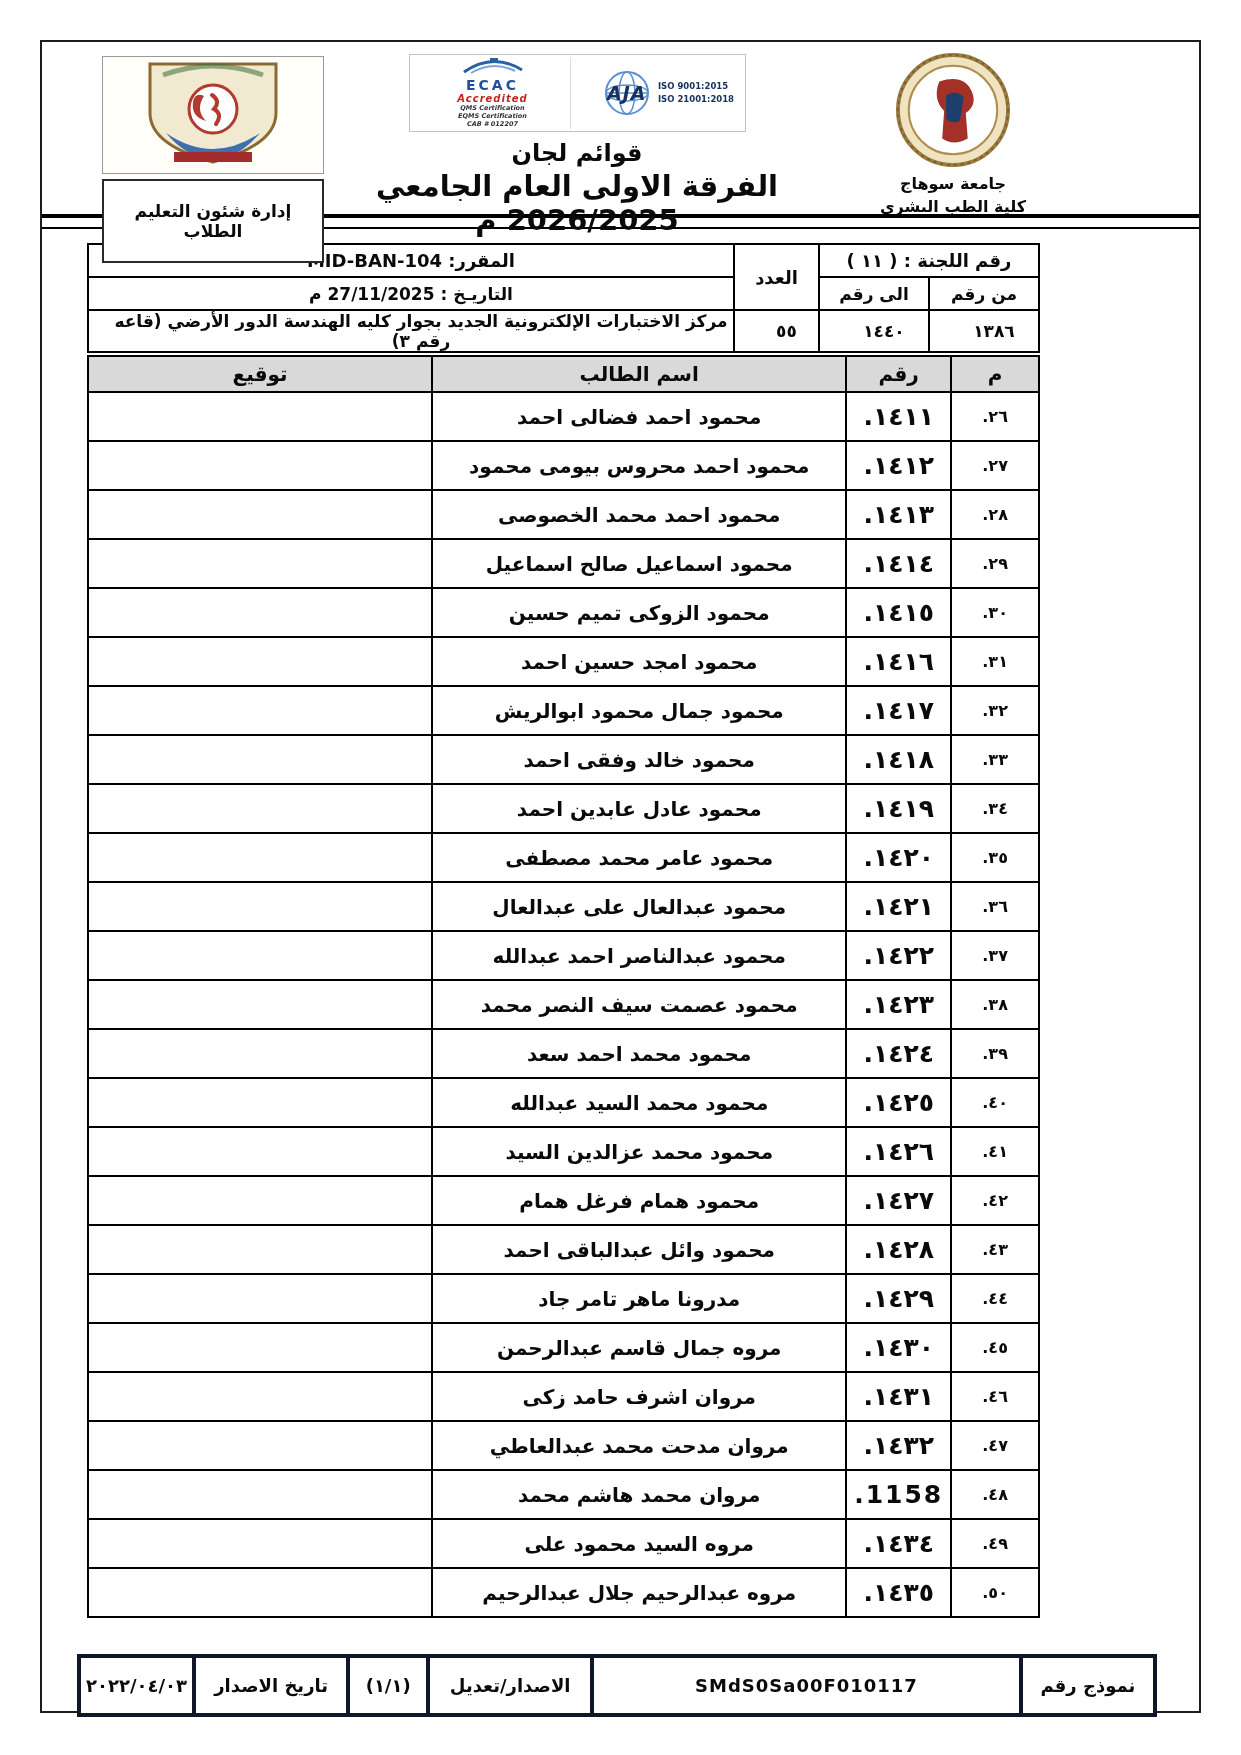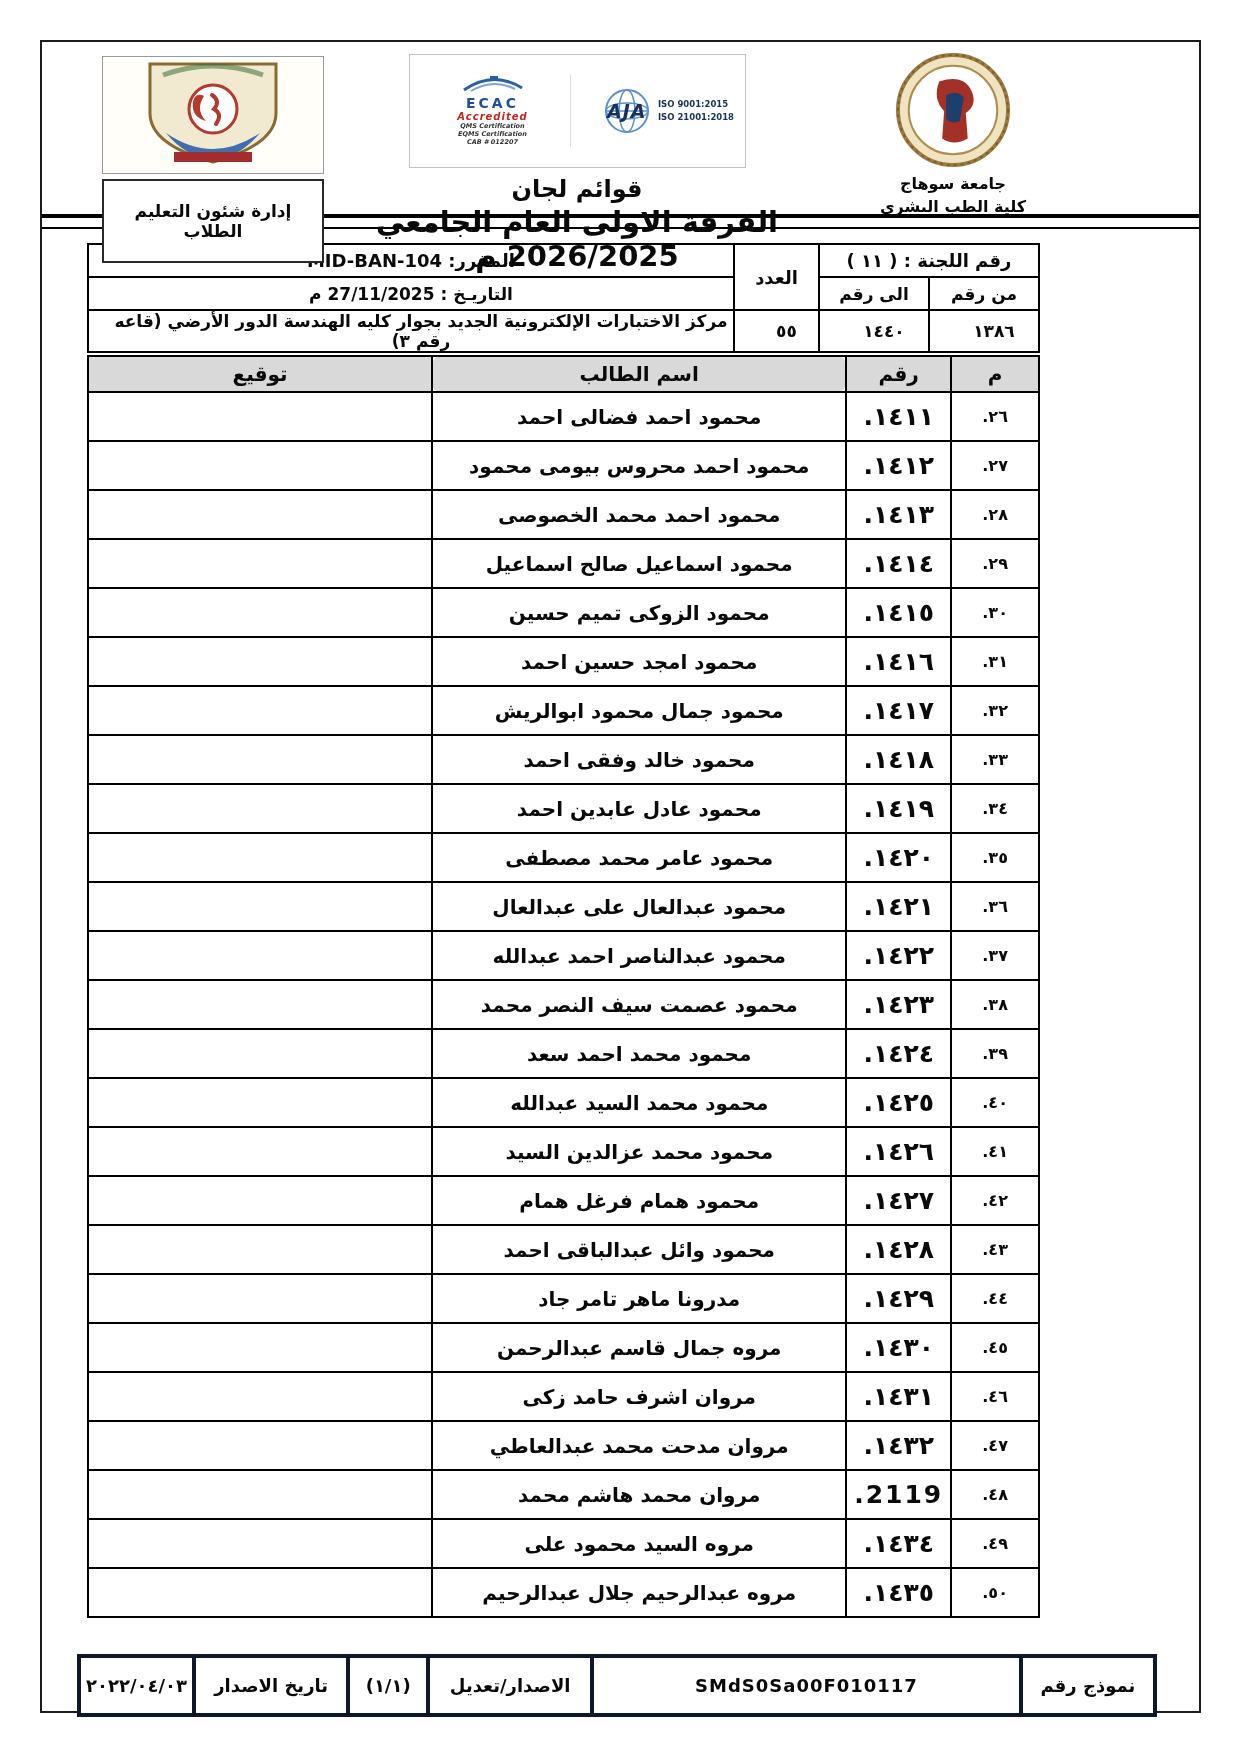--- a/index.html
+++ b/index.html
@@ -10,21 +10,21 @@
   }
   .page{position:relative;width:1241px;height:1755px;background:#ffffff;}
   .frame{position:absolute;left:40px;top:40px;width:1161px;height:1673px;border:2px solid #1c1c1c;box-sizing:border-box;}
 
   
   .header{position:relative;height:172px;}
   .faculty-block{position:absolute;left:60px;top:14px;width:222px;text-align:center;}
   .faculty-logo-box{border:1px solid #999;padding:2px;background:#fffef8;}
   .dept-box{margin-top:5px;border:2px solid #2a2a2a;padding:20px 4px;font-size:17px;font-weight:bold;direction:rtl;background:#fff;}
   .center-block{position:absolute;left:312px;top:12px;width:446px;text-align:center;}
-  .certs{display:inline-flex;justify-content:center;align-items:stretch;gap:28px;border:1px solid #c2c2c2;padding:20px 6px;background:#fff;}
+  .certs{display:inline-flex;justify-content:center;align-items:stretch;gap:28px;border:1px solid #c2c2c2;padding:2px 6px;background:#fff;}
   .cert-ecac{width:150px;padding:1px 2px;border-right:1px solid #ddd;text-align:center;}
   .ecac-name{font-size:14px;font-weight:bold;color:#1f4f9c;letter-spacing:3px;line-height:1.05;}
   .ecac-accredited{font-size:10px;font-weight:bold;font-style:italic;color:#c0271e;letter-spacing:1px;line-height:1.1;}
   .ecac-small{font-size:6.5px;color:#333;line-height:1.25;font-weight:bold;font-style:italic;}
   .cert-aja{width:140px;display:flex;align-items:center;justify-content:center;gap:7px;}
   .aja-globe-wrap{position:relative;width:48px;height:48px;}
   .aja-name{position:absolute;left:4px;top:13px;font-size:19px;font-weight:bold;font-style:italic;color:#16325c;letter-spacing:1px;}
   .aja-iso{font-size:8.5px;font-weight:bold;color:#16325c;text-align:left;line-height:1.5;}
   .title-main{font-size:24px;font-weight:bold;direction:rtl;margin-top:7px;}
   .title-sub{font-size:29px;font-weight:bold;direction:rtl;margin-top:2px;}
@@ -47,21 +47,21 @@
   .loc-cell{font-size:14px;}
 
   .main-table{width:953px;direction:rtl;margin-top:2px;background:#fff;}
   .main-table th{background:#d9d9d9;border:2px solid #000;height:36px;font-size:20px;font-weight:bold;text-align:center;vertical-align:middle;}
   .main-table td{border:2px solid #000;height:49px;font-weight:bold;text-align:center;vertical-align:middle;}
   .c-serial{font-size:16px;letter-spacing:1px;border-radius:19px;}
   .c-number{font-size:25px;letter-spacing:2px;}
   .c-name{font-size:20px;}
   .col-serial{width:88px;}
   .col-number{width:105px;}
-  .col-name{width:415px;border-radius:9px;}
+  .col-name{width:415px;}
   .col-sign{width:345px;}
 
   .footer-table{width:1080px;direction:rtl;margin:36px 0 0 -10px;background:#fff;}
   .footer-table td{border:4px solid #0f172a;height:59px;font-weight:bold;font-size:18px;text-align:center;vertical-align:middle;}
   .form-value{direction:ltr;font-size:20px;letter-spacing:1px;}
 </style>
 </head>
 <body>
 
 <div class="page">
@@ -299,21 +299,21 @@
     <td class="c-sign"></td>
   </tr>
             <tr>
     <td class="c-serial">٤٧.</td>
     <td class="c-number">١٤٣٢.</td>
     <td class="c-name">مروان مدحت محمد عبدالعاطي</td>
     <td class="c-sign"></td>
   </tr>
             <tr>
     <td class="c-serial">٤٨.</td>
-    <td class="c-number">2119.</td>
+    <td class="c-number">1158.</td>
     <td class="c-name">مروان محمد هاشم محمد</td>
     <td class="c-sign"></td>
   </tr>
             <tr>
     <td class="c-serial">٤٩.</td>
     <td class="c-number">١٤٣٤.</td>
     <td class="c-name">مروه السيد محمود على</td>
     <td class="c-sign"></td>
   </tr>
             <tr>

